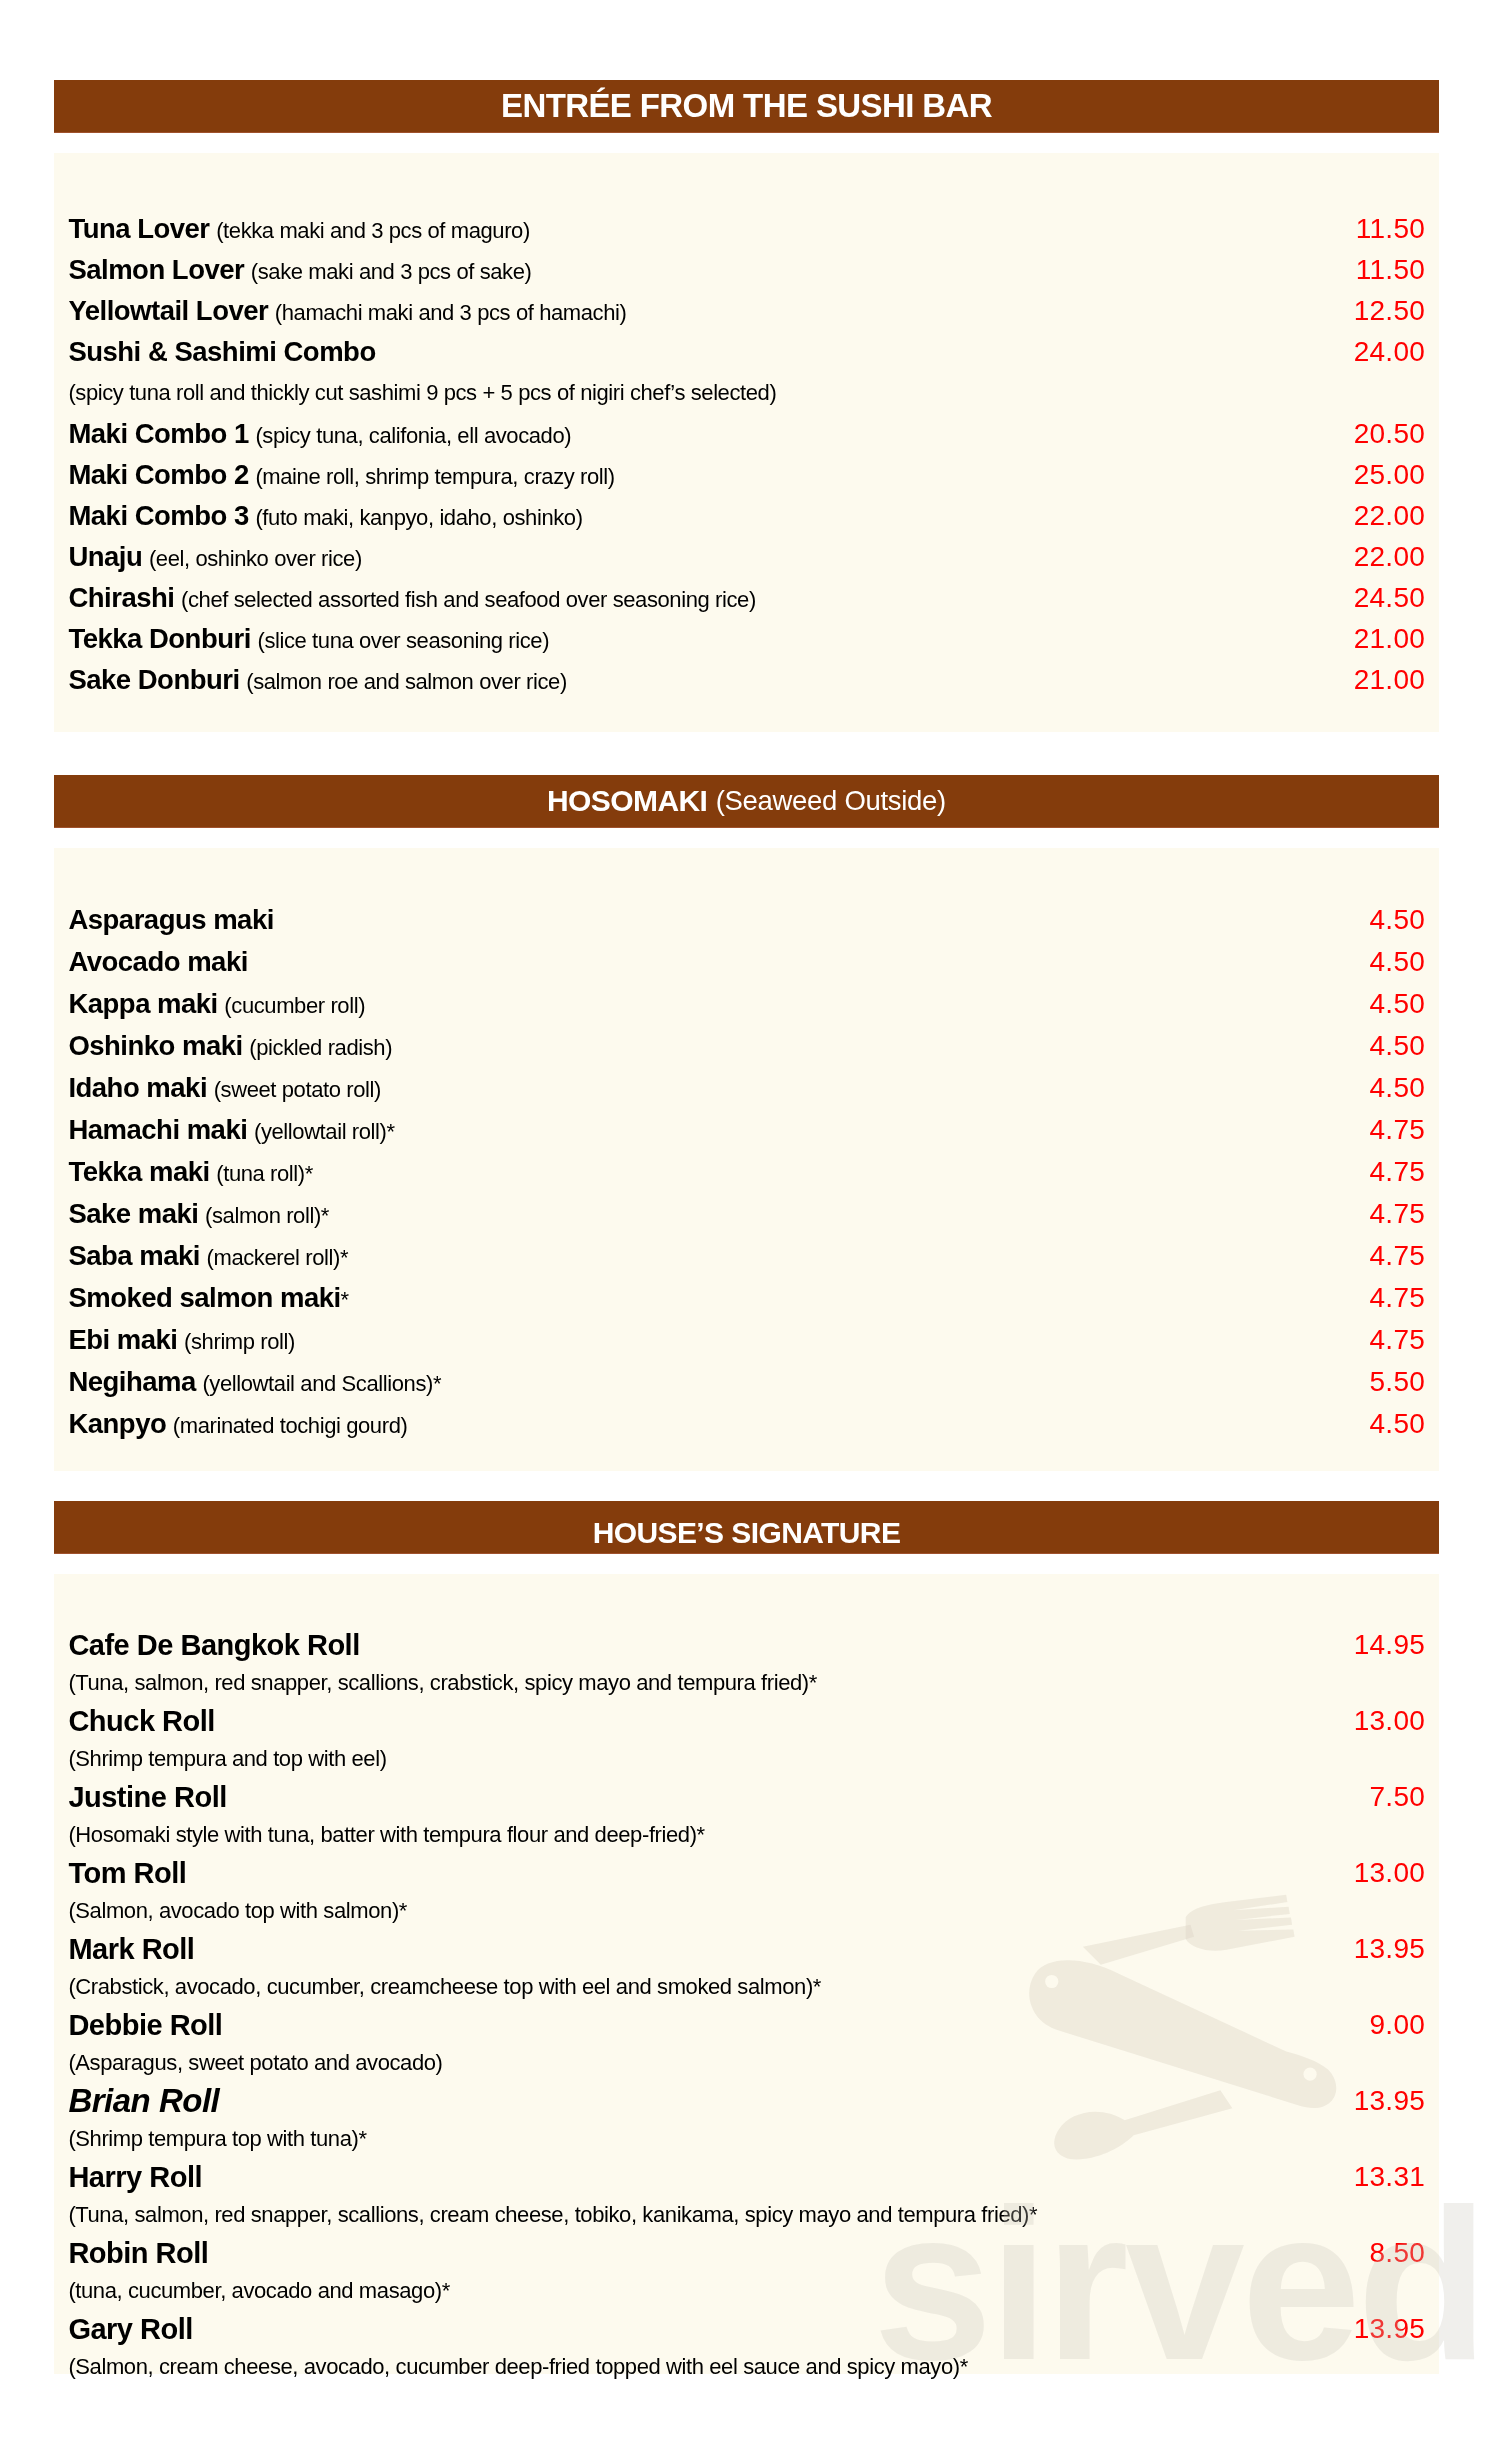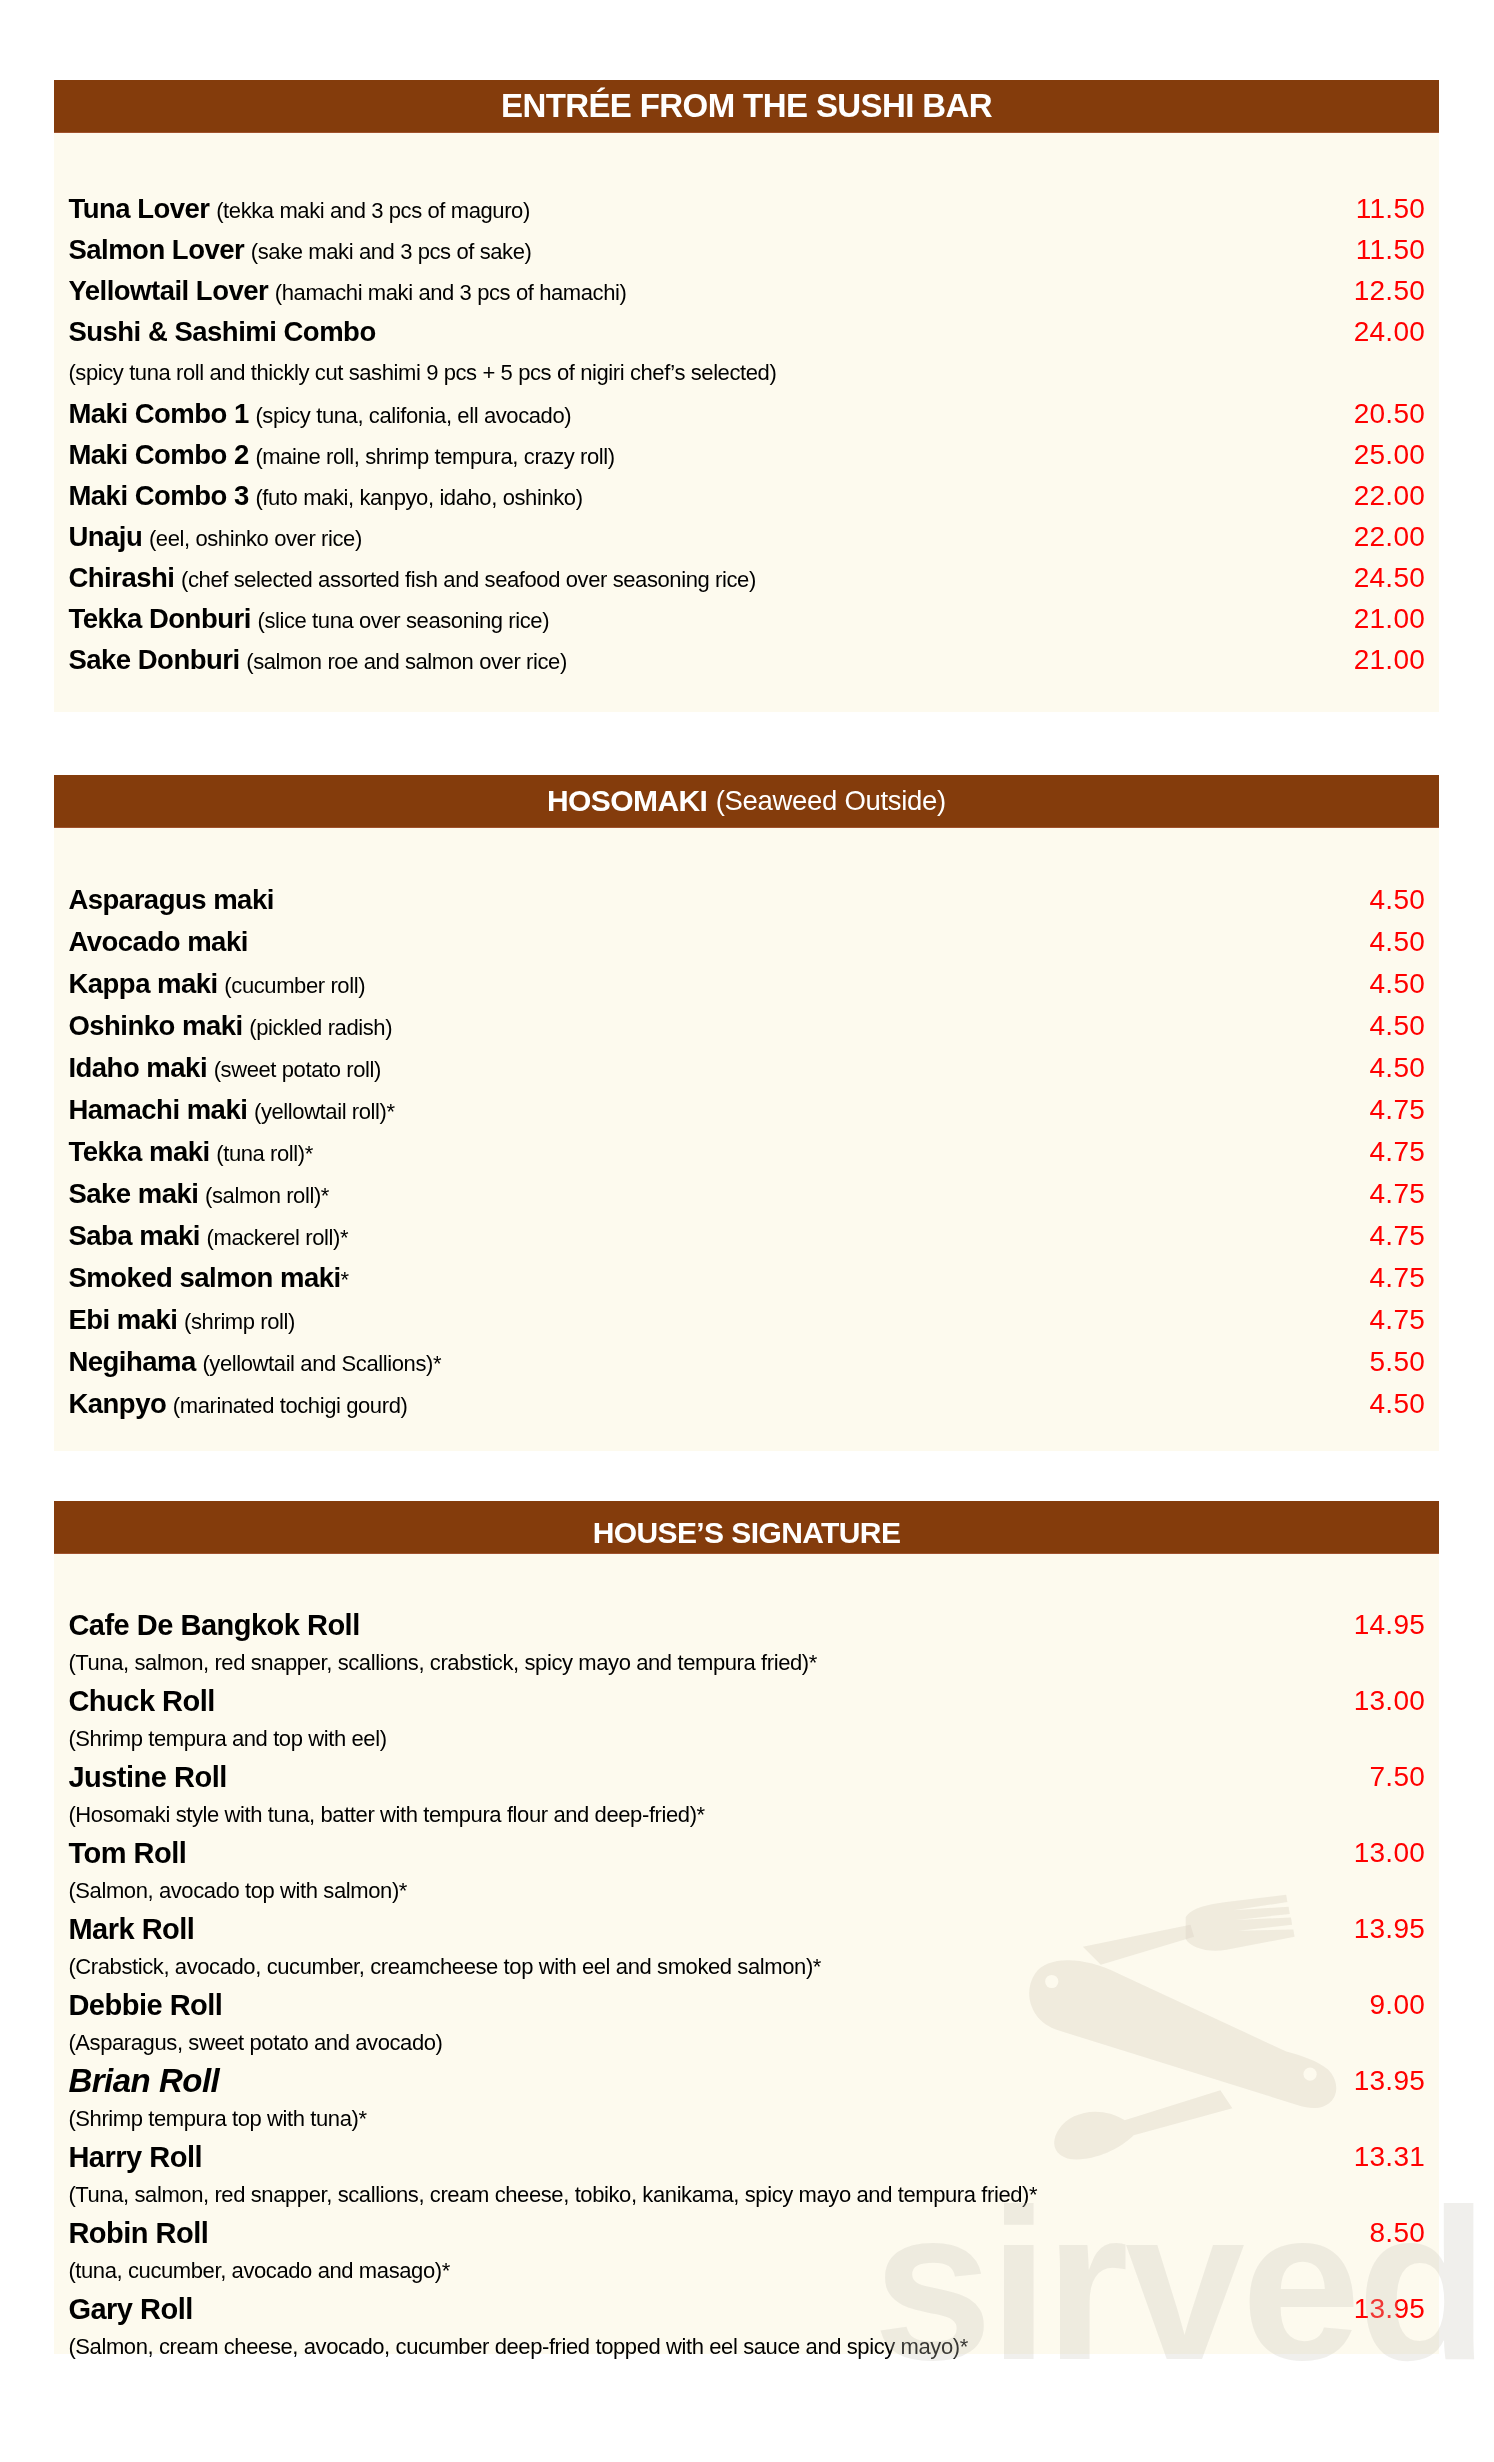--- a/index.html
+++ b/index.html
@@ -39,20 +39,21 @@
   .section-header .title-sub {
     font-weight: normal;
     font-size: 27.5px;
     margin-left: 8.4px;
     letter-spacing: -0.3px;
   }
   .section-body {
     background: #fdfaee;
     box-sizing: border-box;
     position: relative;
+    margin-top: 20px;
   }
   .line {
     display: flex;
     align-items: center;
     justify-content: space-between;
     padding: 0 13.8px 0 14.4px;
     white-space: nowrap;
   }
   .line .left { display: flex; align-items: baseline; }
   .item-name {

